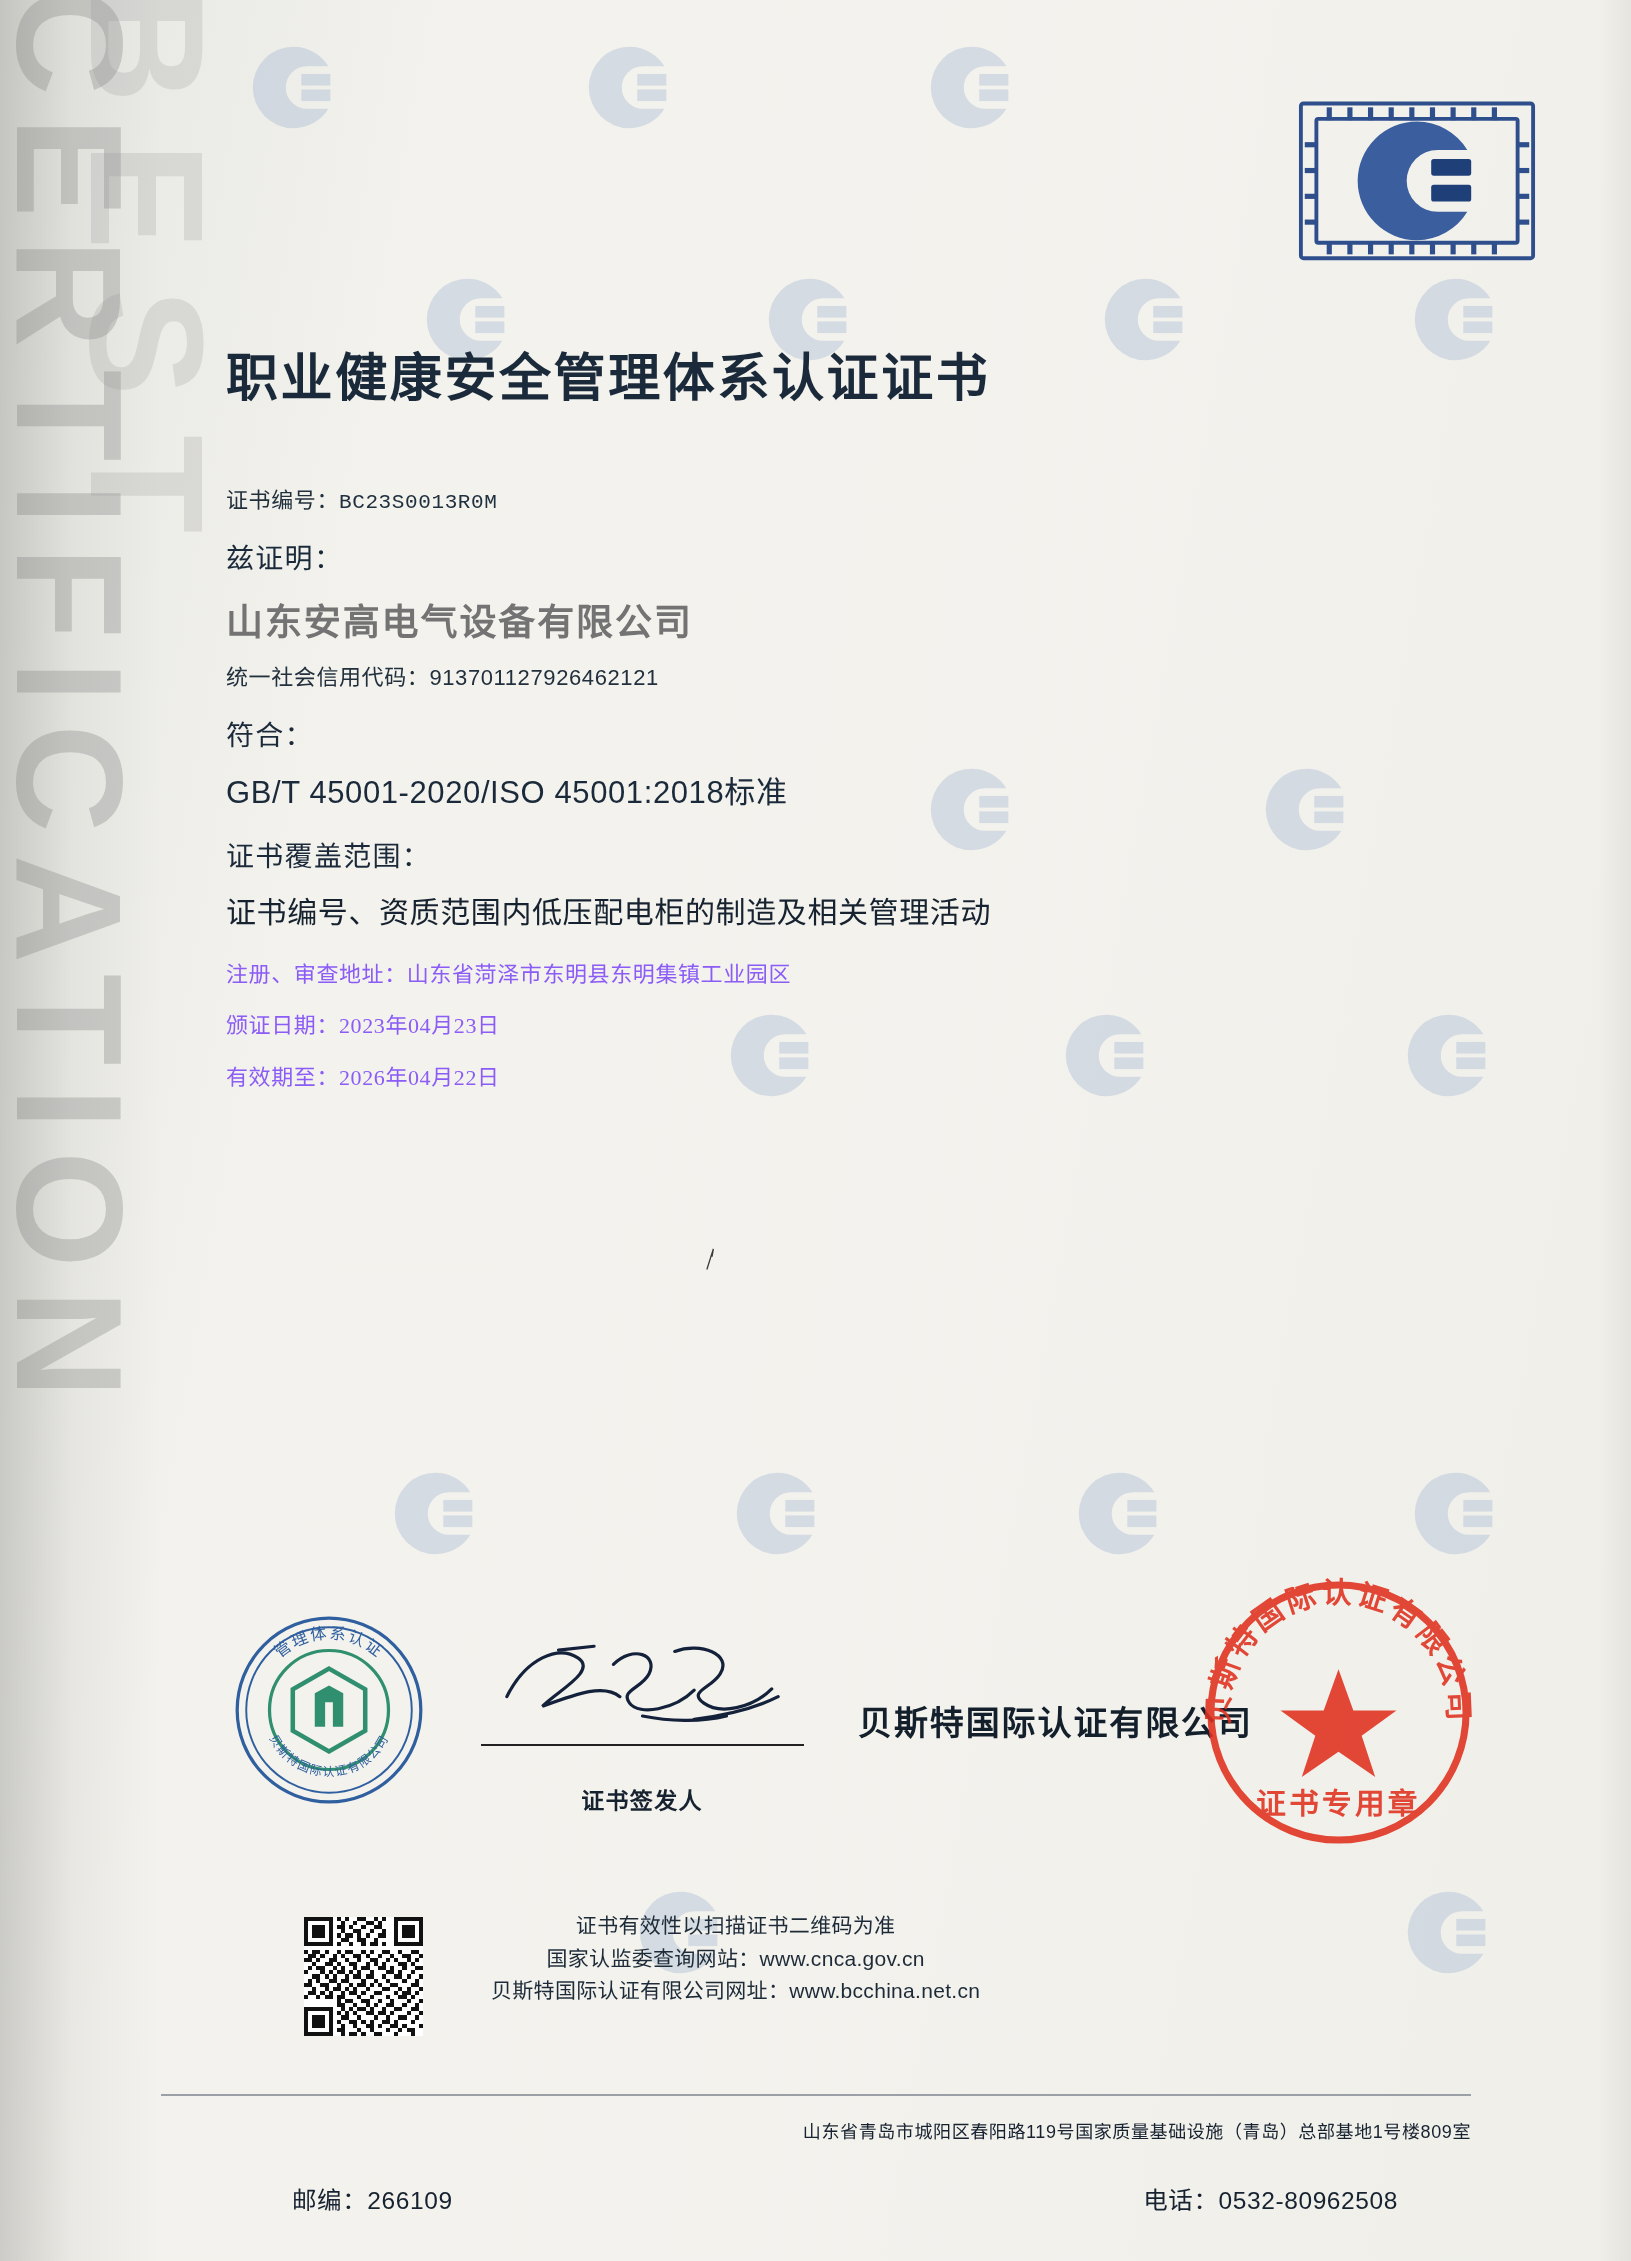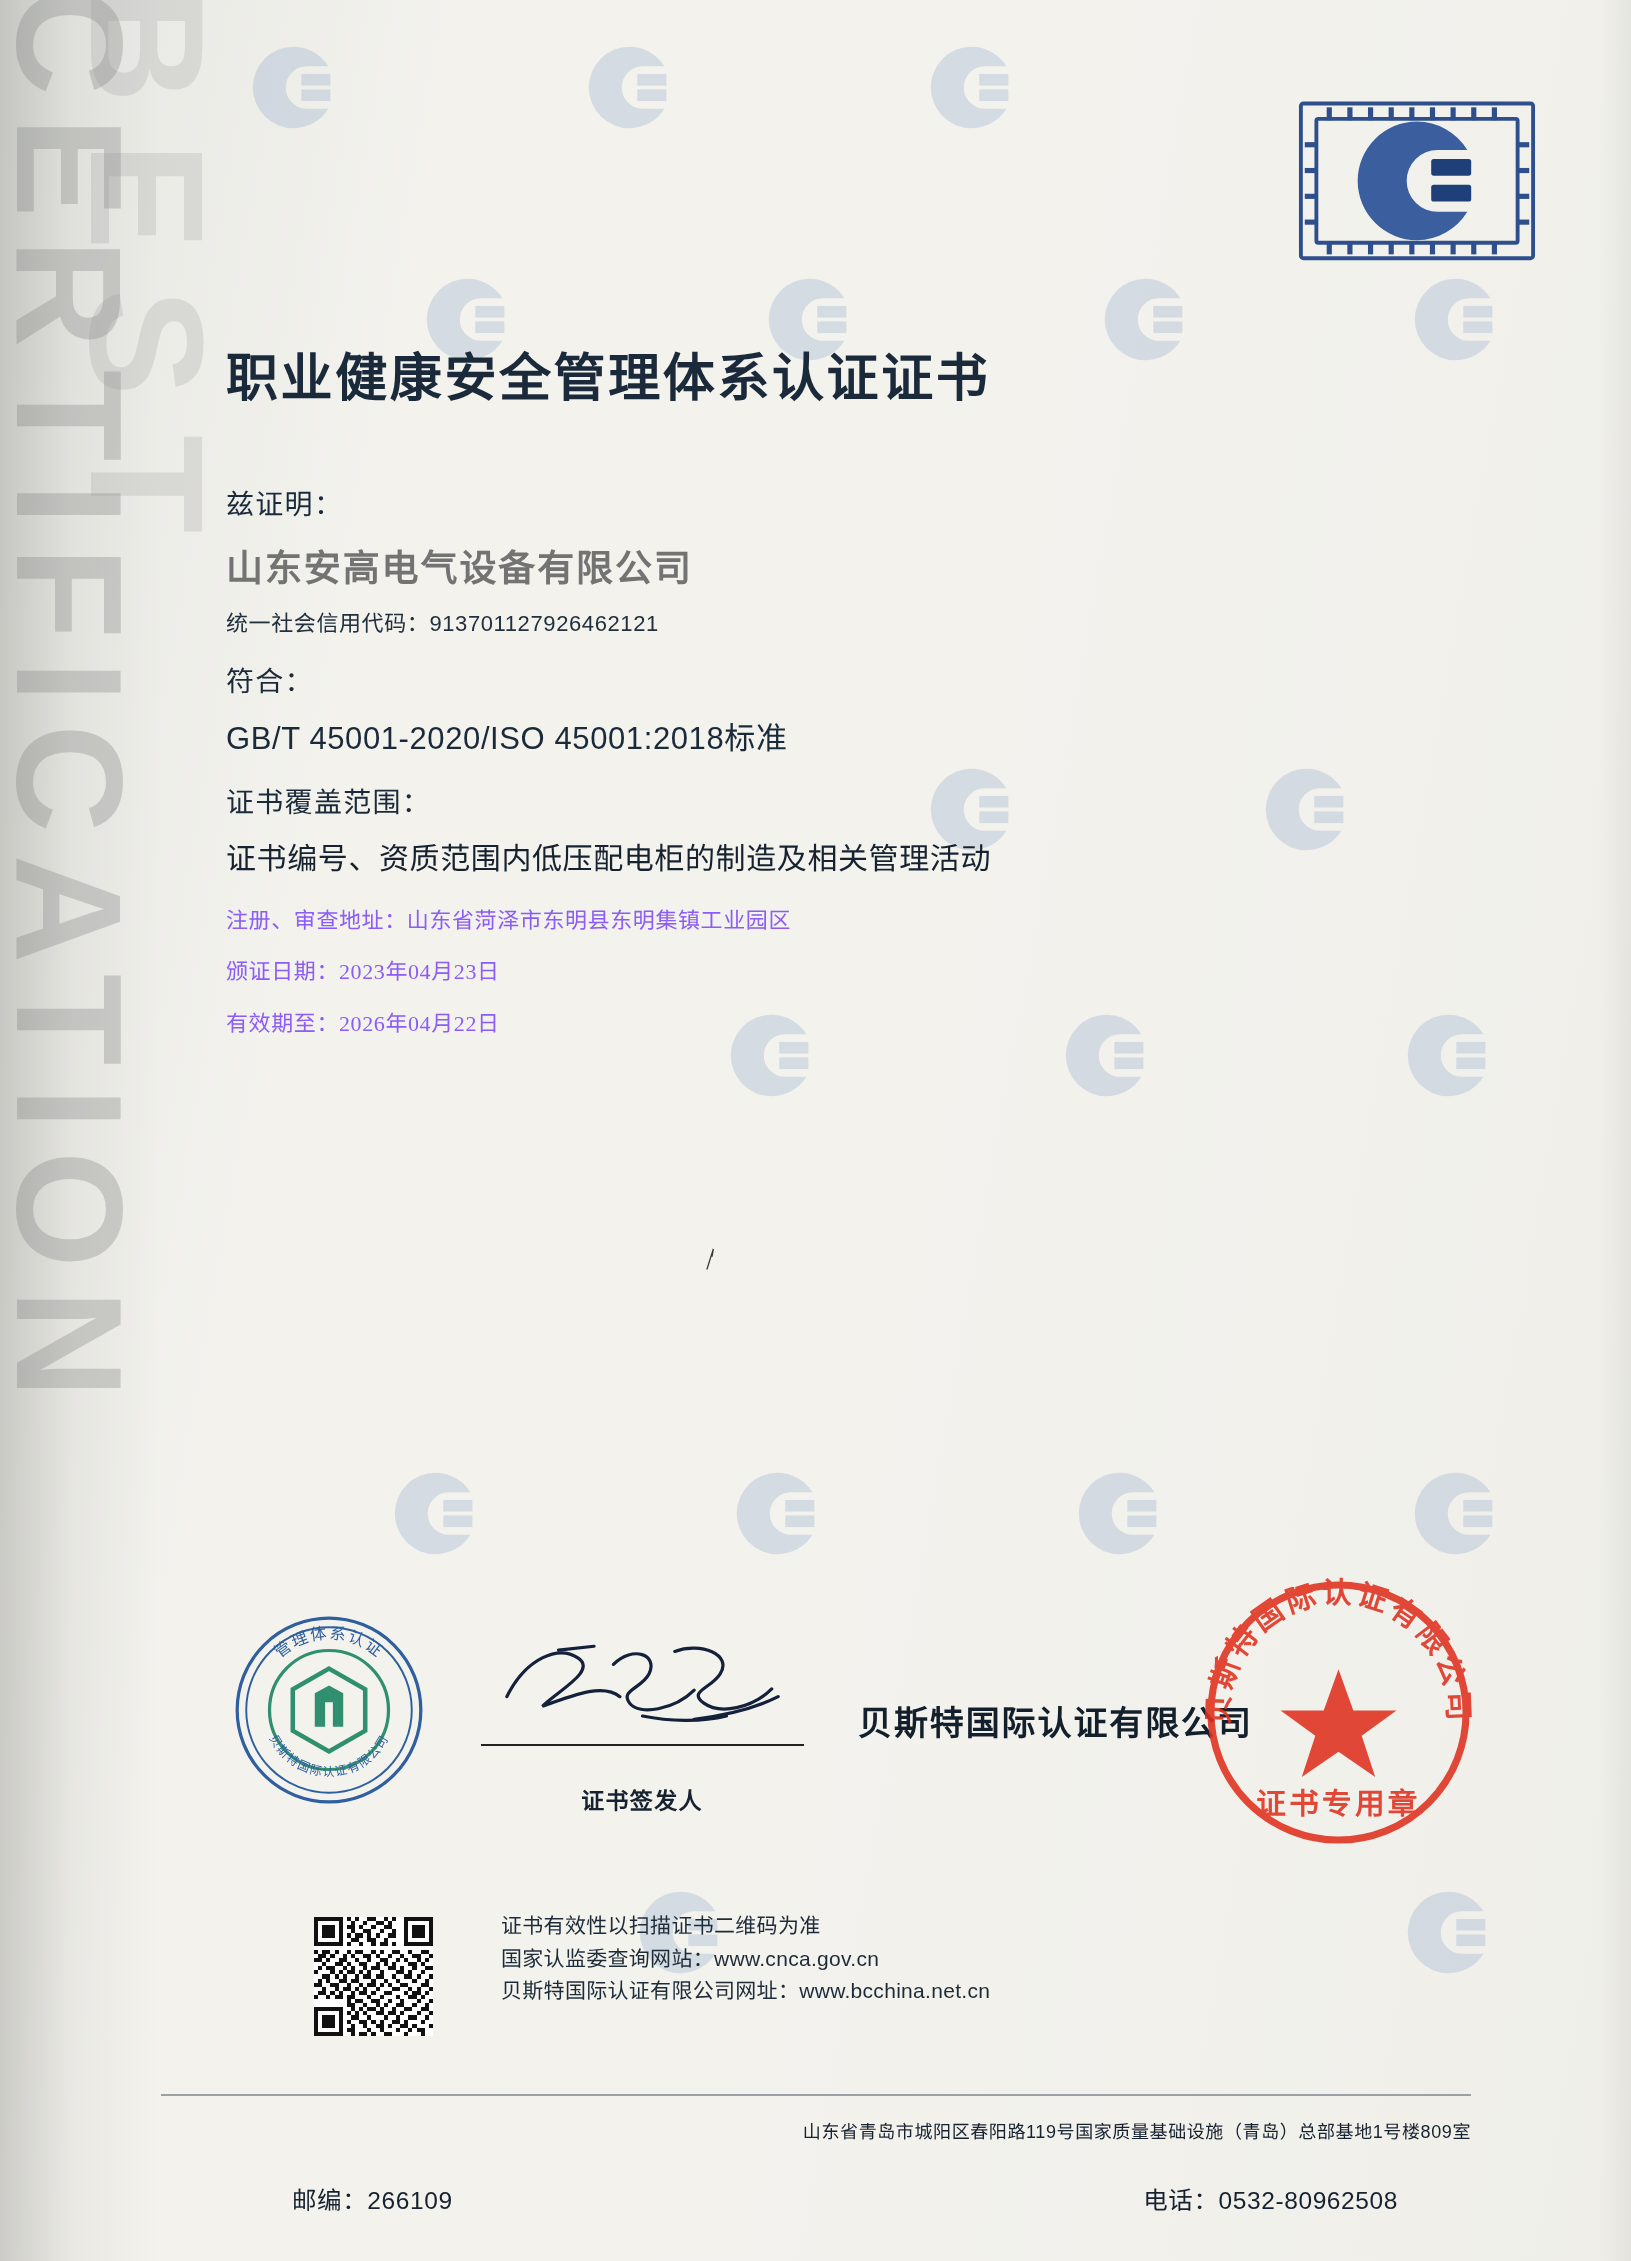--- a/index.html
+++ b/index.html
@@ -203,24 +203,25 @@
     left: 987px;
     top: -26px;
     width: 277px;
     height: 277px;
     opacity: 0.88;
   }
 
   
   .qr-band {
     position: absolute;
-    left: 314px;
+    left: 304px;
     top: 1910px;
     width: 1162px;
     height: 148px;
+    text-align: center;
   }
   .qr {
     position: absolute;
     left: 0;
     top: 6.5px;
     width: 119px;
     height: 119px;
   }
   .qr-text {
     position: absolute;
@@ -459,20 +460,23 @@
 
       <rect x="222" y="96" width="62" height="26" rx="4" fill="#1f3f78"></rect>
       <rect x="222" y="136" width="62" height="26" rx="4" fill="#1f3f78"></rect>
     </svg>
   </div>
 
   <div class="content">
 
     <h1 class="cert-title">职业健康安全管理体系认证证书</h1>
 
+    <div class="row">
+      <span class="lbl-small">证书编号：</span><span class="mono-val">BC23S0013R0M</span>
+    </div>
 
     <div class="lbl-med">兹证明：</div>
 
     <div class="company">山东安高电气设备有限公司</div>
 
     <div class="row">
       <span class="lbl-small">统一社会信用代码：</span><span class="lbl-small">913701127926462121</span>
     </div>
 
     <div class="lbl-med">符合：</div>

